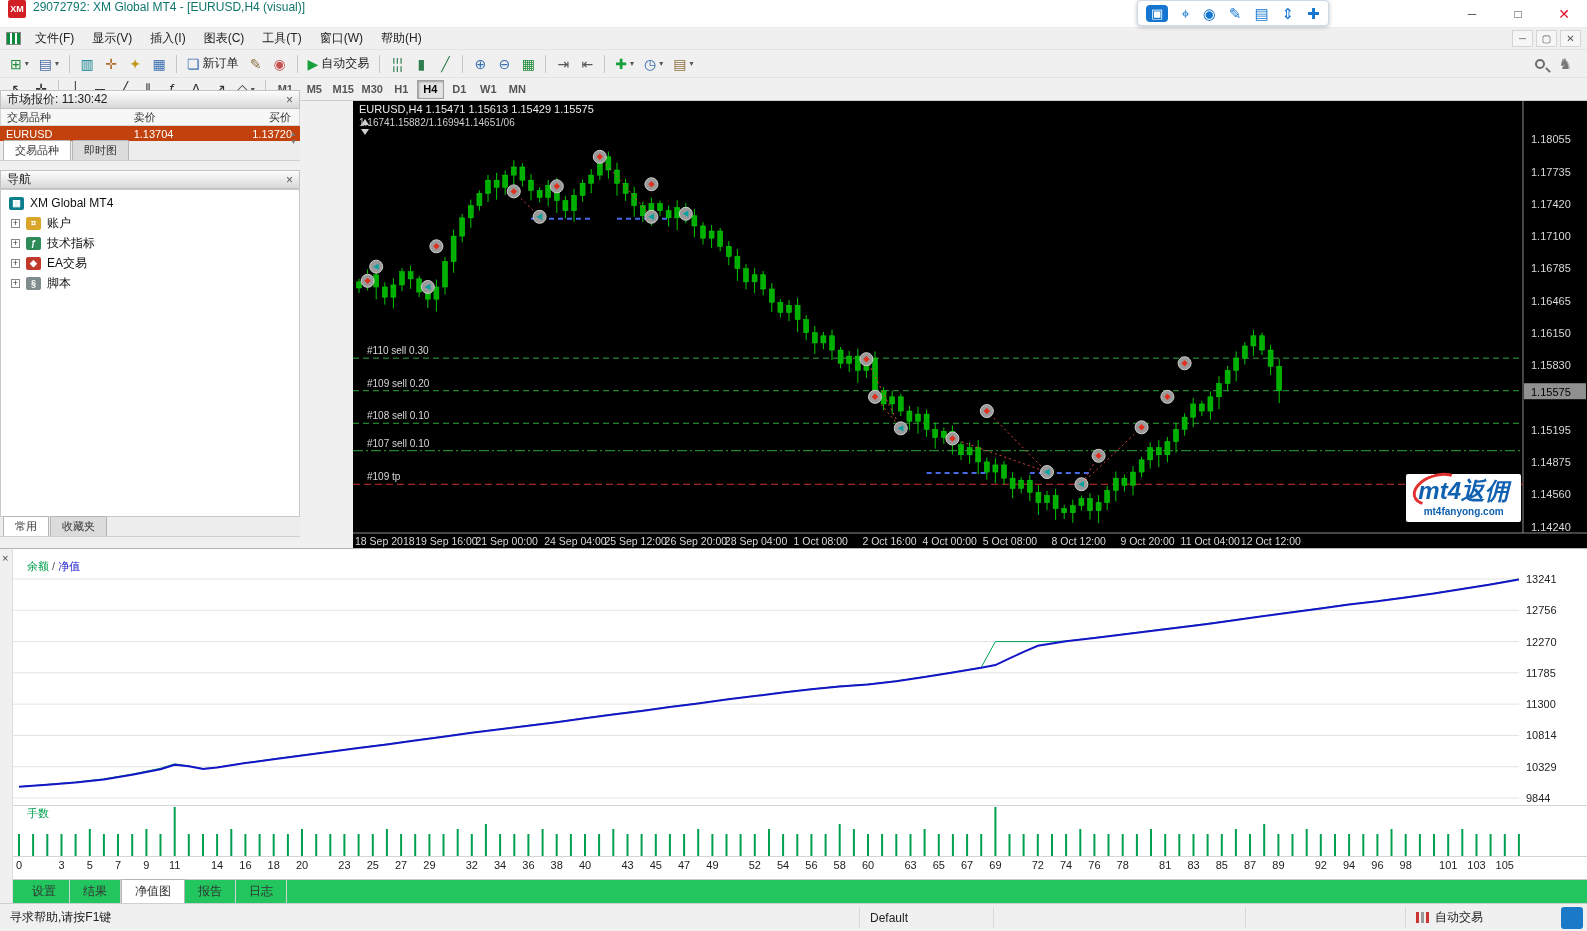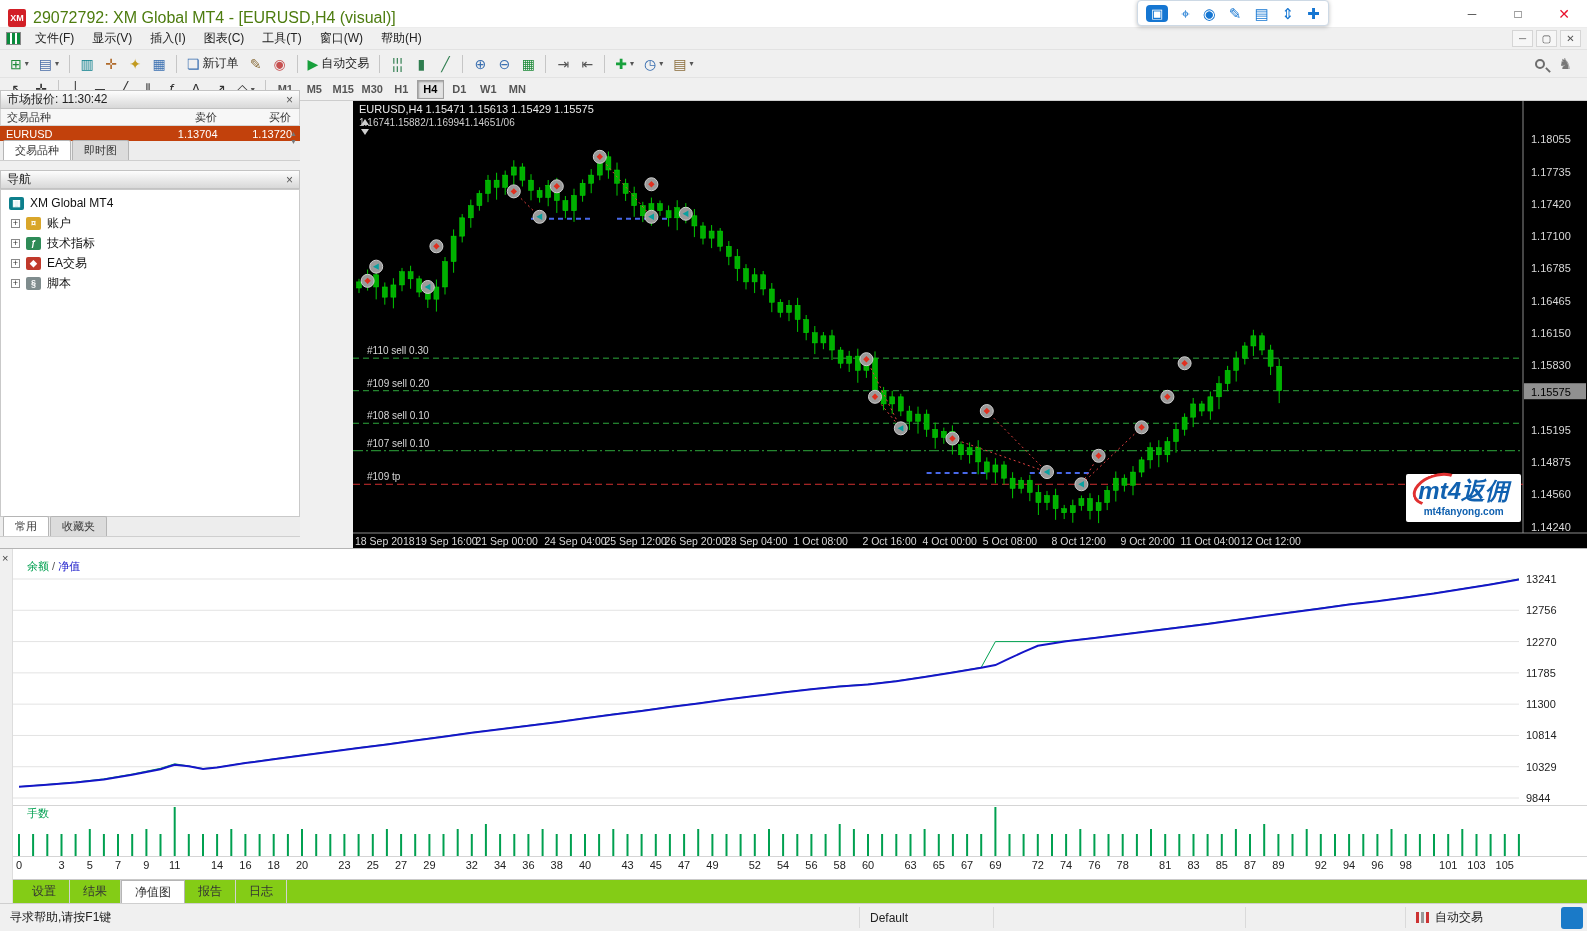--- a/index.html
+++ b/index.html
@@ -1,22 +1,22 @@
 <!DOCTYPE html>
 <html><head>
 <meta charset="utf-8">
 <style>
   *{margin:0;padding:0;box-sizing:border-box}
   html,body{width:1587px;height:931px}
   body{position:relative;font-family:"Liberation Sans",sans-serif;font-size:12px;background:#f0f0f0;overflow:hidden;color:#222}
   svg text{font-family:"Liberation Sans",sans-serif}
 
-  .titlebar{position:absolute;left:0;top:0;width:100%;height:28px;background:#fff;display:flex;align-items:flex-end;padding-left:8px;gap:7px;border-bottom:1px solid #ececec}
+  .titlebar{position:absolute;left:0;top:0;width:100%;height:28px;background:#fff;display:flex;align-items:flex-start;padding-left:8px;gap:7px;border-bottom:1px solid #ececec}
   .app-icon{width:18px;height:18px;background:#d21f26;color:#fff;font-weight:bold;font-size:9px;display:flex;align-items:center;justify-content:center;border-radius:2px}
-  .title-text{color:#4d7c0f;font-size:16px}
+  .title-text{color:#0f766e;font-size:12px}
   .win-controls{margin-left:auto;display:flex;height:100%}
   .win-btn{width:46px;height:28px;display:flex;align-items:center;justify-content:center;color:#444;font-size:12px}
   .win-btn.close{color:#e8112d;font-size:14px}
 
   .capture-bar{position:absolute;left:1137px;top:0;height:26px;background:#fff;border:1px solid #cdd9e5;border-radius:4px;display:flex;align-items:center;padding:0 8px;gap:13px;box-shadow:0 1px 4px rgba(0,0,0,.25);z-index:60}
   .cap-icon{color:#1576d2;font-size:15px;line-height:1}
   .cap-icon.active{background:#1576d2;color:#fff;border-radius:4px;padding:2px 5px;font-size:13px}
 
   .menubar{position:absolute;top:28px;left:0;width:100%;height:22px;background:#f0f0f0;display:flex;align-items:center;padding:0 6px;border-bottom:1px solid #e2e2e2}
   .menu-chart-ico{width:15px;height:13px;border:1px solid #888;background:repeating-linear-gradient(90deg,#0a8a3c 0 3px,#fff 3px 5px);margin-right:5px}
@@ -37,21 +37,21 @@
   .mag::after{content:"";position:absolute;left:8px;top:8px;width:6px;height:2px;background:#6d6d6d;transform:rotate(45deg)}
   .knight{color:#777;font-size:15px}
   .tf-btn{min-width:27px;height:19px;display:flex;align-items:center;justify-content:center;font-size:11px;font-weight:bold;color:#555;border:1px solid transparent;margin:0 1px}
   .tf-btn.active{background:#e2e2e2;border:1px solid #9f9f9f;box-shadow:inset 1px 1px 2px rgba(0,0,0,.3);color:#000}
 
   .left-panel{position:absolute;left:0;top:90px;width:300px;height:447px;background:#f0f0f0}
   .panel-header{height:19px;background:linear-gradient(#fdfdfd,#d8d8d8);border:1px solid #c3c3c3;display:flex;align-items:center;padding:0 6px;font-size:12px;color:#222}
   .panel-close{margin-left:auto;color:#555;font-size:12px;cursor:default}
   .mw-cols{display:flex;height:17px;border:1px solid #d5d5d5;border-top:none;background:#f7f7f7;color:#333;font-size:11px;align-items:center}
   .c-sym{width:152px;padding-left:6px}
-  .c-bid{width:104px;text-align:right;padding-right:8px}
+  .c-bid{width:104px;padding-right:8px}
   .c-ask{width:84px;text-align:right;padding-right:8px}
   .mw-row{display:flex;height:15px;background:#c2410c;color:#fff;font-size:11px;align-items:center}
   .mw-scroll{position:absolute;right:3px;top:40px;display:flex;flex-direction:column;gap:1px;color:#777;font-size:7px;line-height:1}
   .panel-tabs{display:flex;height:20px;background:#ededed;border-bottom:1px solid #cfcfcf;padding:2px 2px 0 3px;align-items:flex-end;gap:1px}
   .ptab{padding:2px 11px;font-size:11px;color:#333;border:1px solid #b5b5b5;border-bottom:none;background:#dcdcdc;border-radius:2px 2px 0 0}
   .ptab.active{background:#fff}
   .navigator-gap{height:9px}
   .nav-tree{background:#fff;border:1px solid #c9c9c9;height:328px;padding:3px 0;font-size:12px;color:#111;overflow:hidden}
   .tree-row{display:flex;align-items:center;height:20px;padding-left:8px;gap:6px}
   .tree-row.child{padding-left:10px}
@@ -67,21 +67,21 @@
   .swoosh{position:absolute;left:-6px;top:-3px;width:50px;height:31px;border:3px solid transparent;border-left-color:#e03030;border-top-color:#e03030;border-radius:50%;transform:rotate(-18deg)}
   .wm-2{font-size:10px;font-weight:bold;color:#1061b0;line-height:15px}
 
   .tester{position:absolute;left:0;top:548px;width:1587px;height:355px;background:#fff;border-top:1px solid #b5b5b5}
   .tester-strip{position:absolute;left:0;top:0;width:13px;height:100%;background:#f0f0f0;border-right:1px solid #ddd}
   .strip-close{position:absolute;left:2px;top:3px;font-size:11px;color:#444}
   .strip-label{position:absolute;left:0;bottom:6px;width:13px;writing-mode:vertical-rl;text-orientation:upright;font-size:10px;color:#444;text-align:center;letter-spacing:1px}
   #equity-svg{position:absolute;left:13px;top:8px}
   #lots-svg{position:absolute;left:13px;top:256px}
   #xaxis-svg{position:absolute;left:13px;top:308px}
-  .tester-tabs{position:absolute;left:13px;bottom:0;width:calc(100% - 13px);height:24px;background:#84cc16;border-top:1px solid #c9c9c9;display:flex;align-items:flex-start;padding-left:6px}
+  .tester-tabs{position:absolute;left:13px;bottom:0;width:calc(100% - 13px);height:24px;background:#22c55e;border-top:1px solid #c9c9c9;display:flex;align-items:flex-end;padding-left:6px}
   .ttab{padding:3px 13px;font-size:12px;color:#333;border-right:1px solid #d2d2d2}
   .ttab.active{background:#fff;border:1px solid #b5b5b5;border-bottom:none;font-weight:normal}
 
   .statusbar{position:absolute;left:0;top:903px;width:100%;height:28px;background:#f0f0f0;border-top:1px solid #cfcfcf;display:flex;align-items:center;font-size:12px;color:#222}
   .sb-cell{height:21px;display:flex;align-items:center;padding:0 10px;border-left:1px solid #dadada}
   .sb-help{flex:1;border-left:none}
   .sb-default{width:134px}
   .sb-e1{width:252px}
   .sb-e2{width:160px}
   .sb-error{width:150px;gap:6px}

